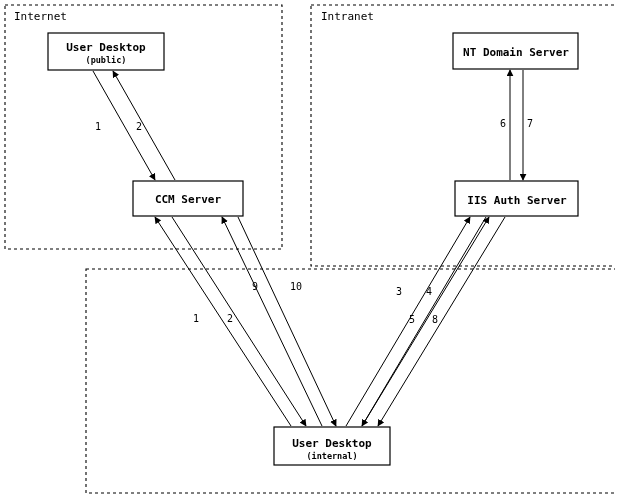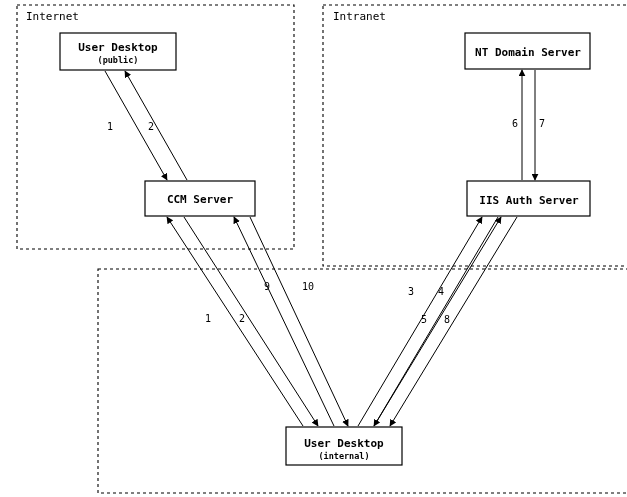--- a/index.html
+++ b/index.html
@@ -7,21 +7,20 @@
     padding: 0;
     background: #ffffff;
   }
   #diagram-root {
     position: relative;
     width: 615px;
     height: 497px;
     background: #ffffff;
     font-family: "DejaVu Sans Mono", "Liberation Mono", monospace;
     overflow: hidden;
-    margin-left: 12px;
   }
   #diagram-svg {
     position: absolute;
     left: 0;
     top: 0;
     width: 627px;
     height: 497px;
   }
   .zone-label {
     font-family: "DejaVu Sans Mono", "Liberation Mono", monospace;

